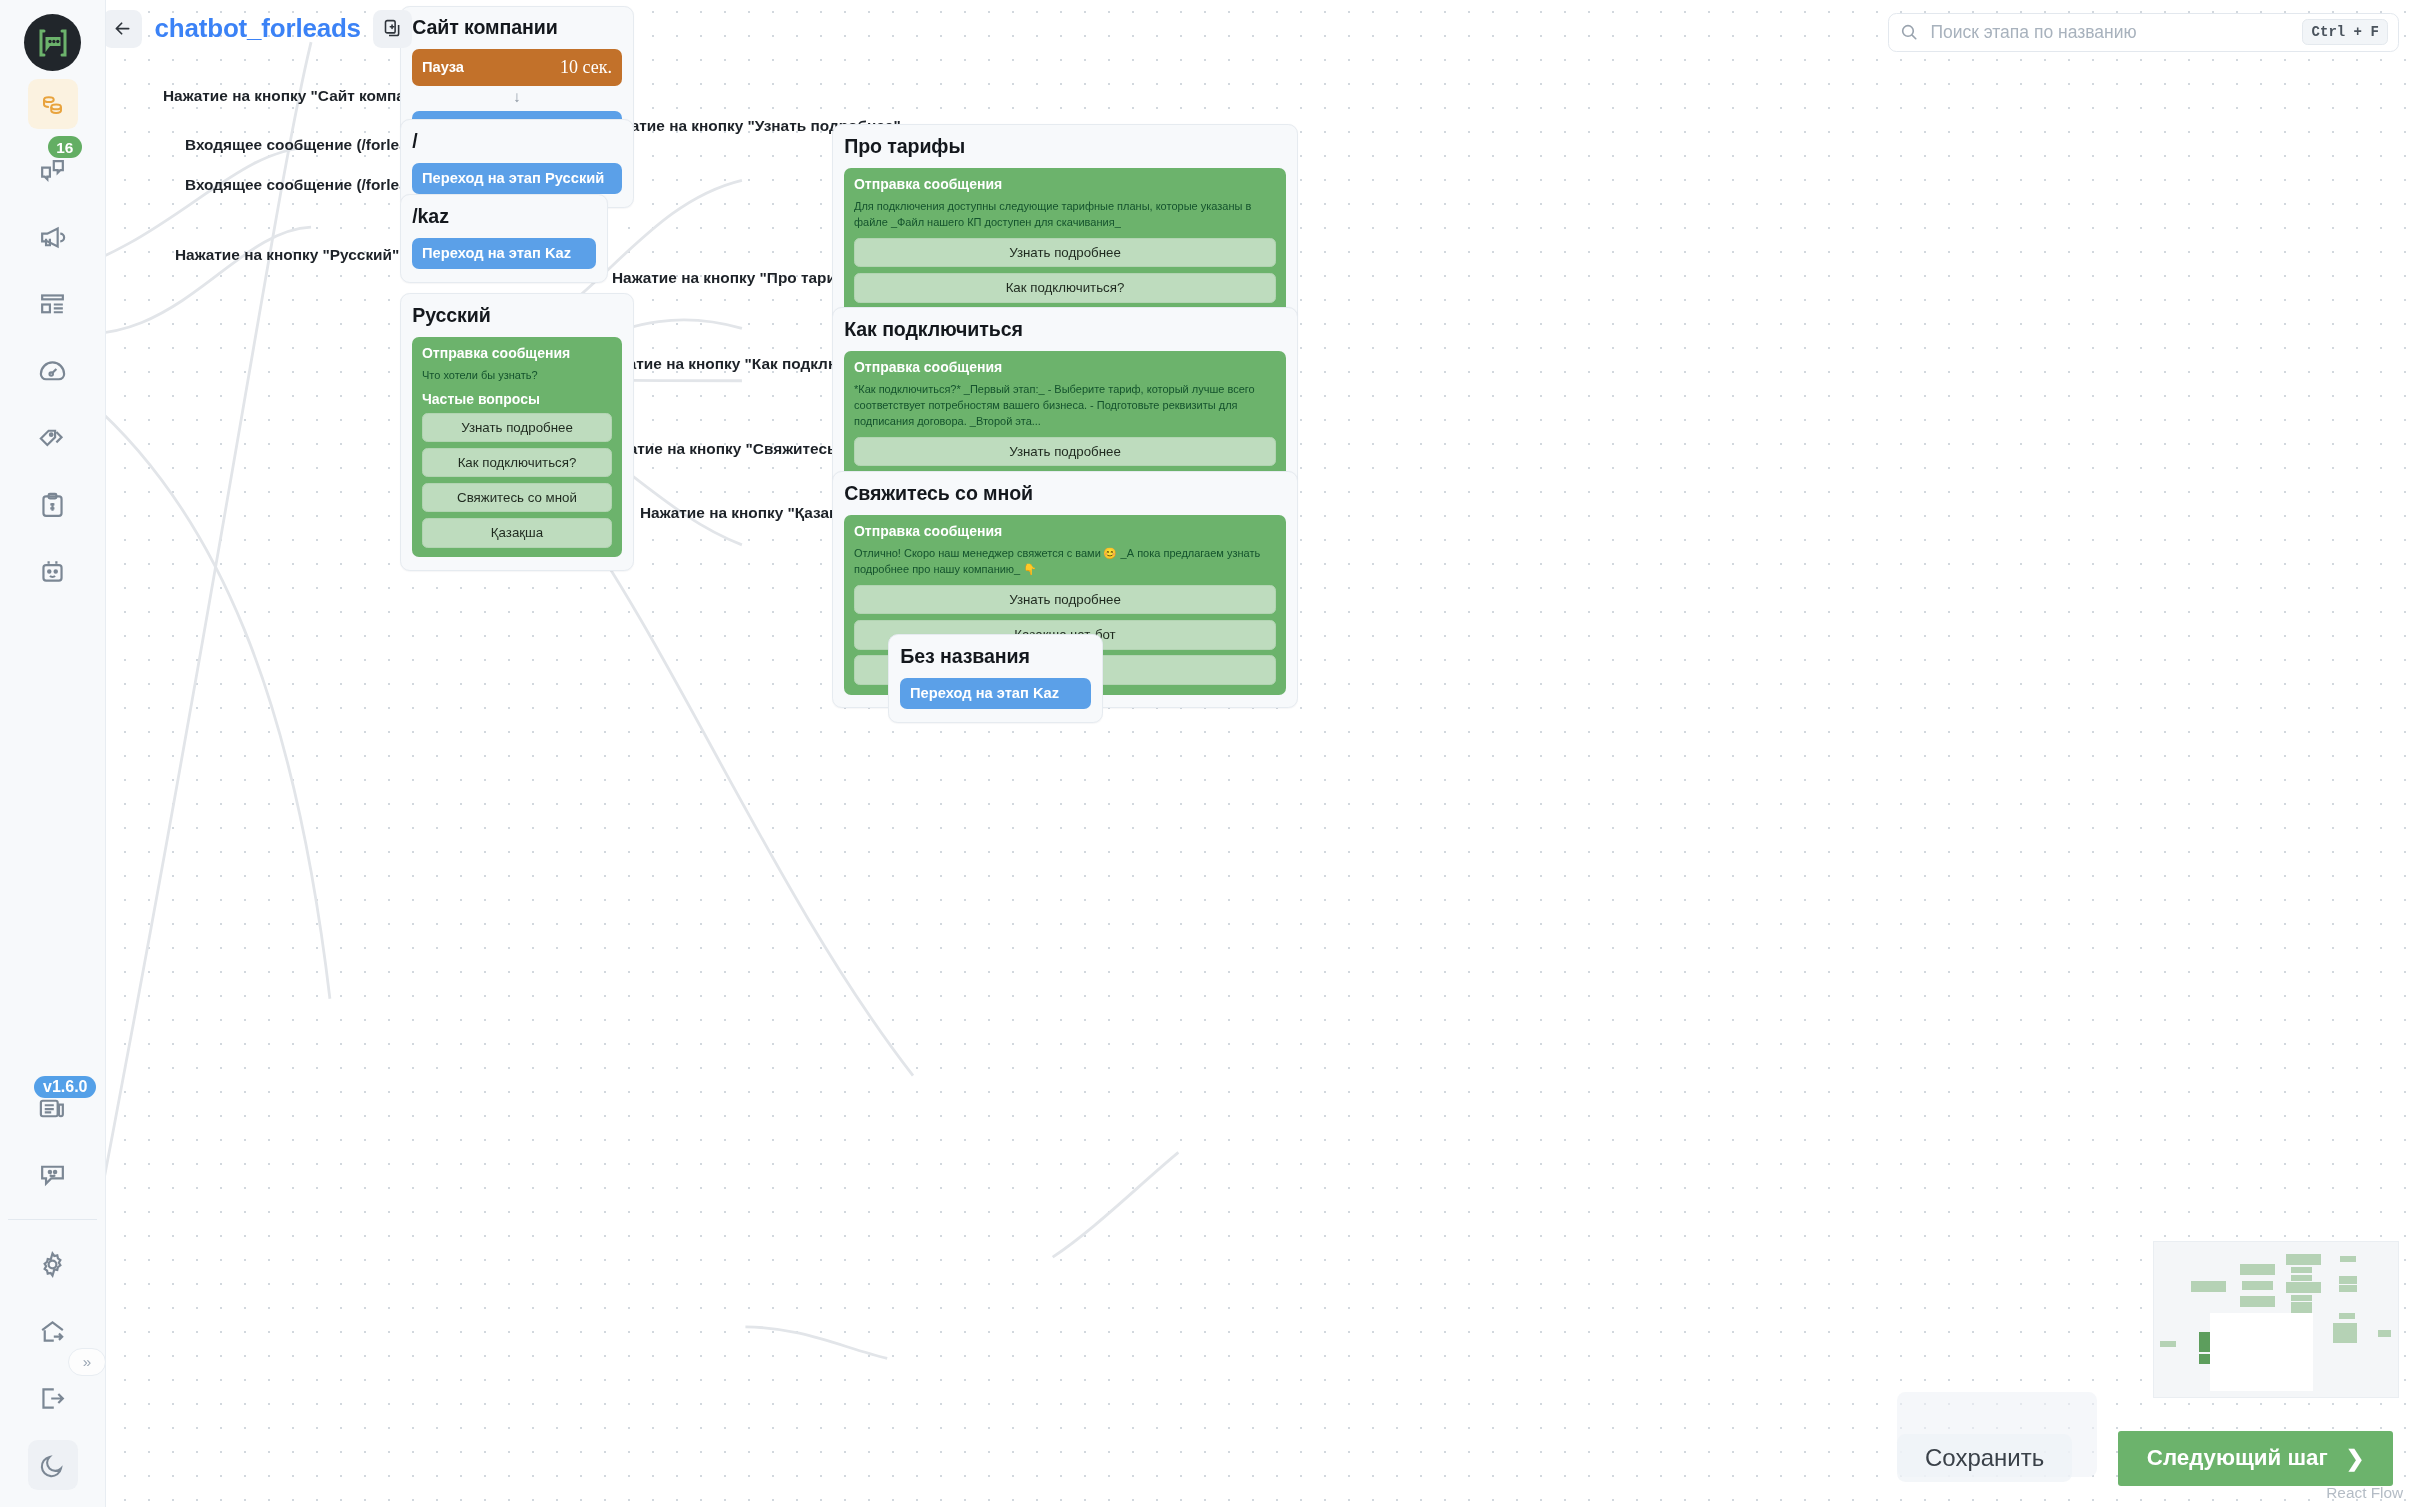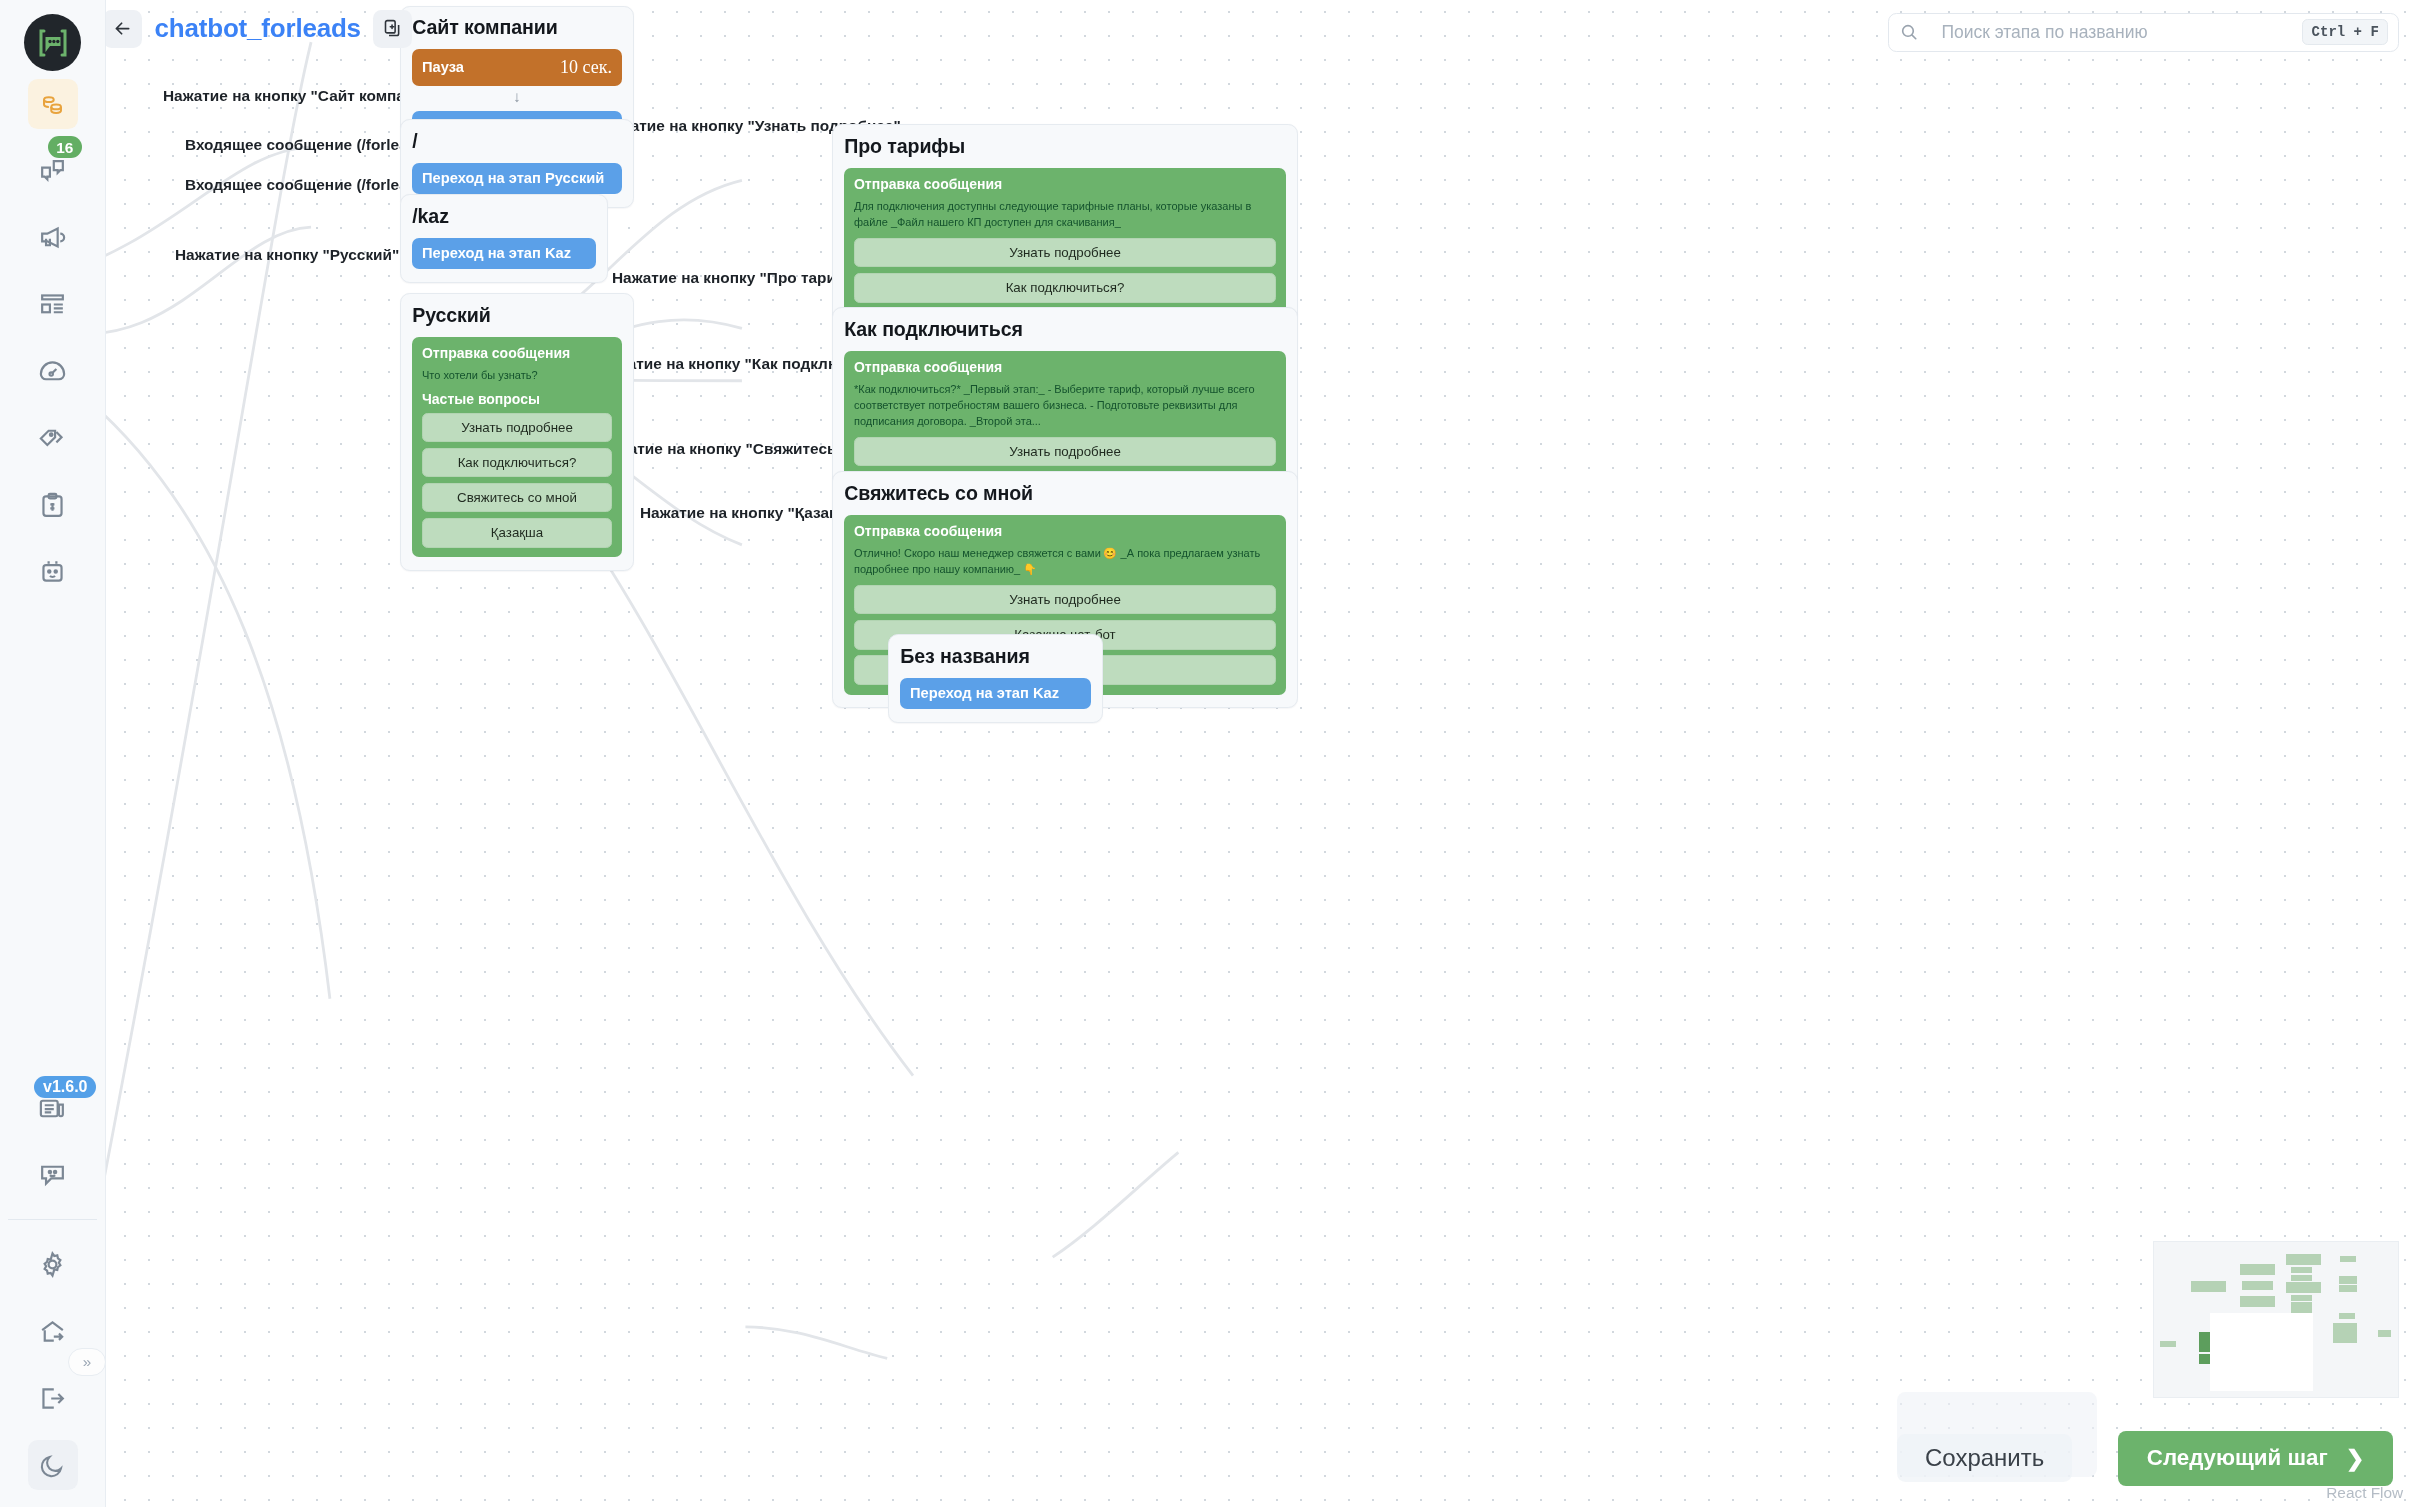--- a/index.html
+++ b/index.html
@@ -82,21 +82,21 @@
   .flow-title {
     font-size: 26px; font-weight: 700; color: #3b82f6;
     letter-spacing: -0.2px; white-space: nowrap;
   }
 
   
   .search-wrap {
     position: absolute; right: 14px; top: 12.6px;
     width: 511px; height: 39px;
     background: #fff; border: 0.7px solid #e3e8ee; border-radius: 8.4px;
-    display: flex; align-items: center; padding: 0 9.8px; gap: 23px;
+    display: flex; align-items: center; padding: 0 9.8px; gap: 12px;
     z-index: 30;
   }
   .search-input {
     flex: 1; border: none; outline: none; background: transparent;
     font-size: 17.5px; color: #2b3138;
     font-family: "Liberation Sans", sans-serif;
   }
   .search-input::placeholder { color: #a8b2bd; }
   .kbd {
     background: #f2f5f8; border: 0.7px solid #e4e9ee; border-radius: 5.6px;
@@ -162,21 +162,21 @@
   .rf-attr {
     position: absolute; right: 9.8px; bottom: 5.6px;
     font-size: 15.4px; color: #b4bcc5; z-index: 36;
   }
 
   
   .btn-next {
     position: absolute; right: 19.6px; bottom: 22.3px;
     background: #6cb36c; color: #fff;
     font-size: 22.3px; font-weight: 600;
-    border: none; border-radius: 8px;
+    border: none; border-radius: 3px;
     padding: 14px 29px; display: flex; align-items: center; gap: 18px;
     cursor: pointer; z-index: 50;
     font-family: "Liberation Sans", sans-serif;
   }
   .btn-save {
     position: absolute; left: 1897px; top: 1434px;
     background: rgba(238,242,246,0.72);
     color: #3a4149; font-size: 24px; font-weight: 500;
     border: none; border-radius: 8.4px;
     padding: 9.8px 28px; z-index: 48; cursor: pointer;

